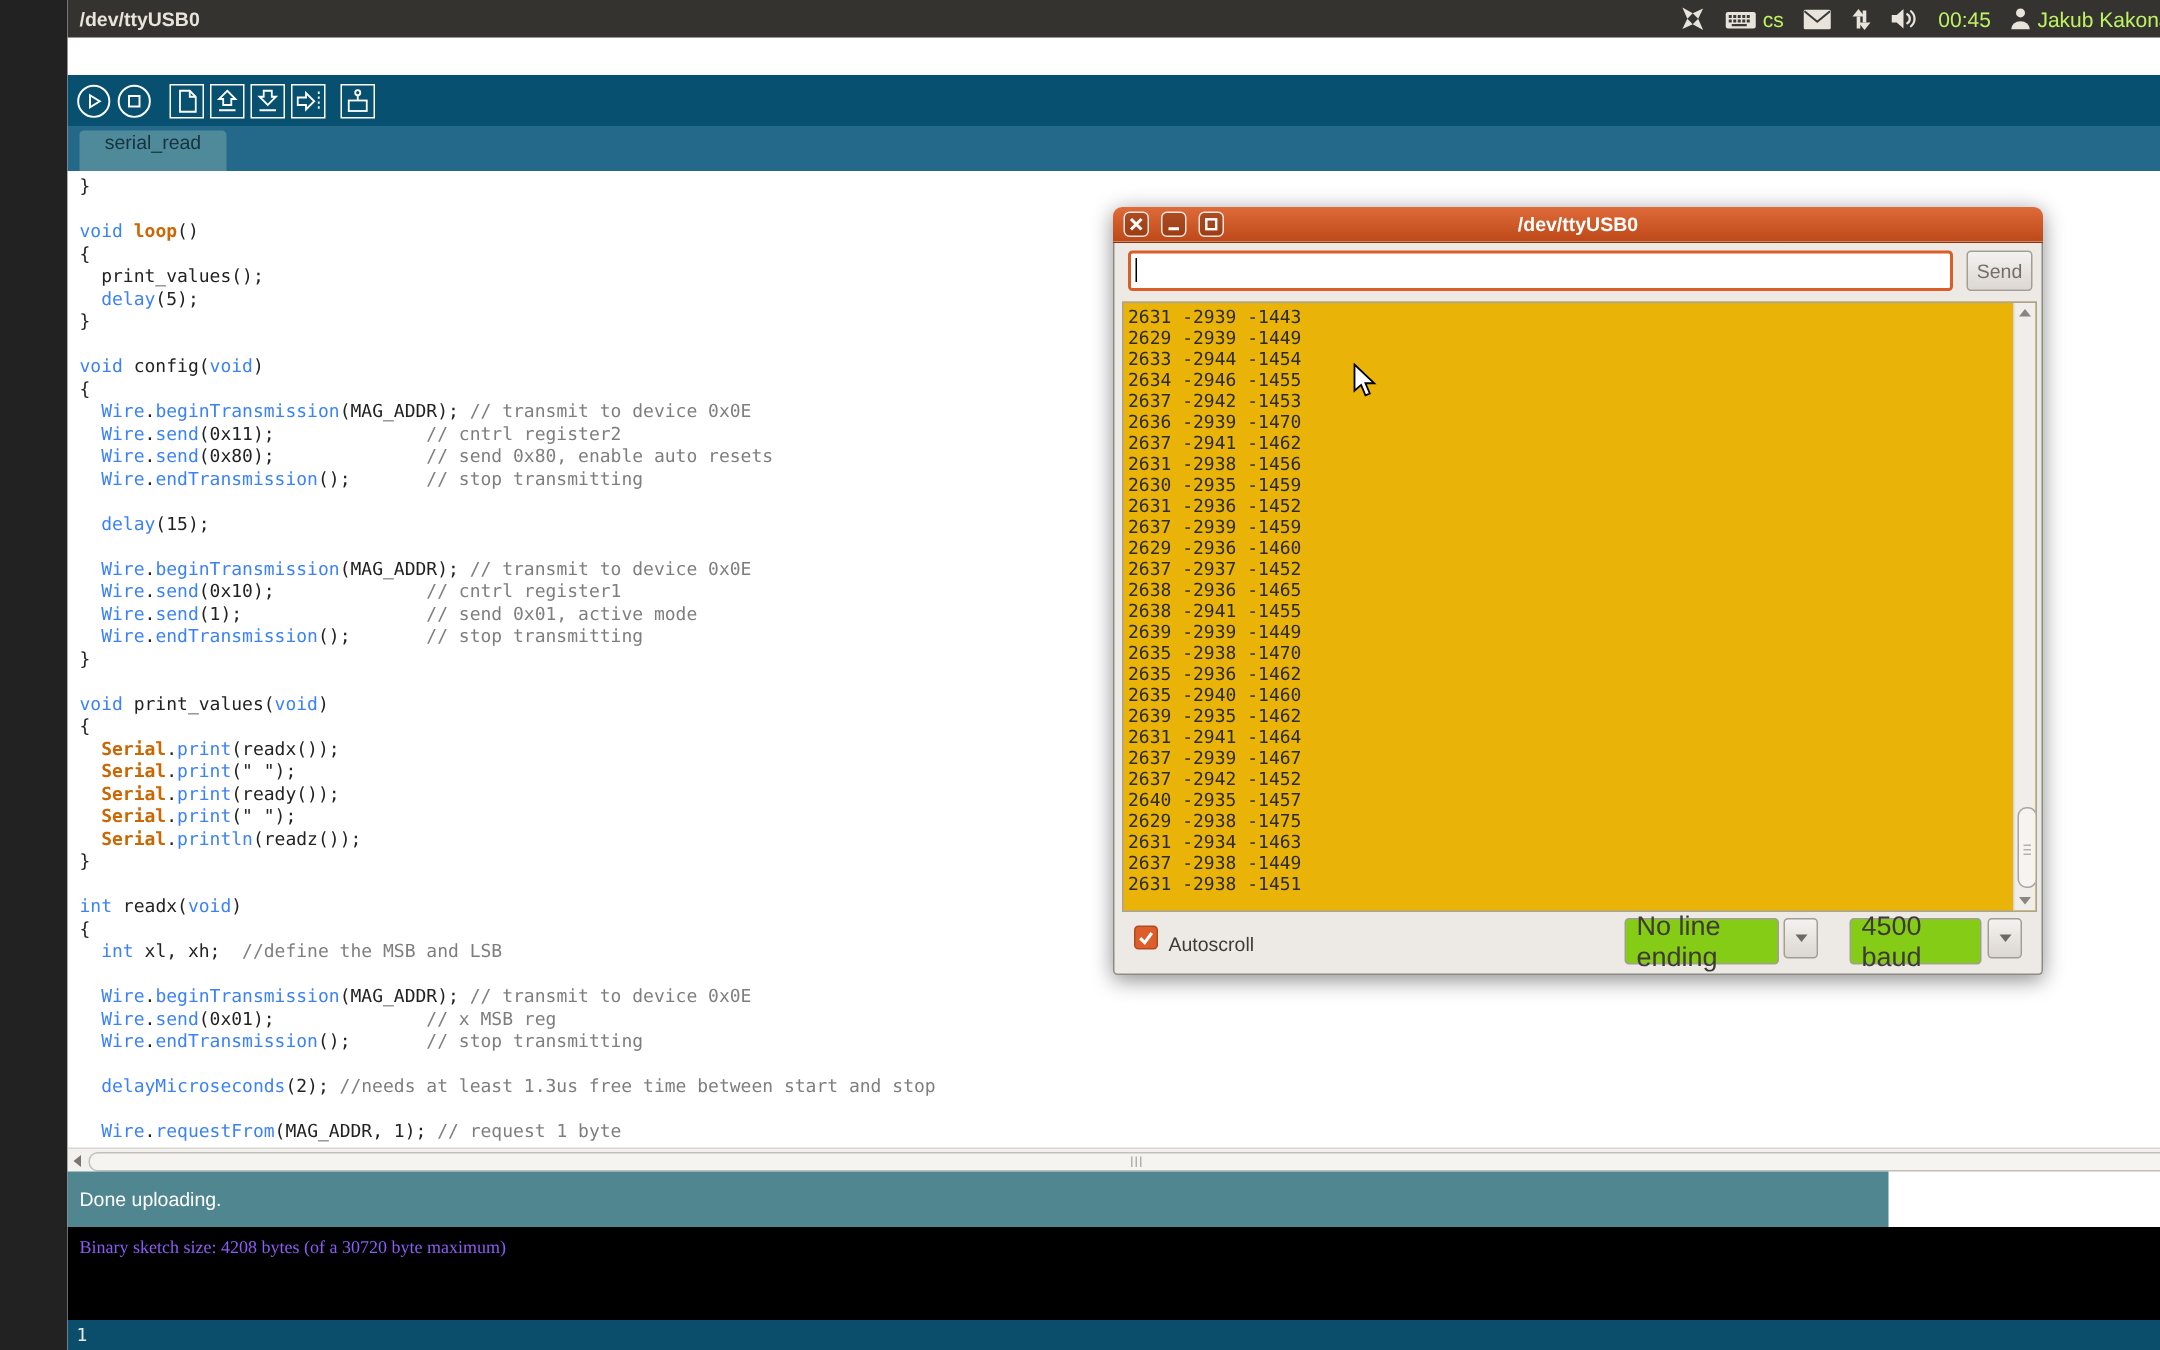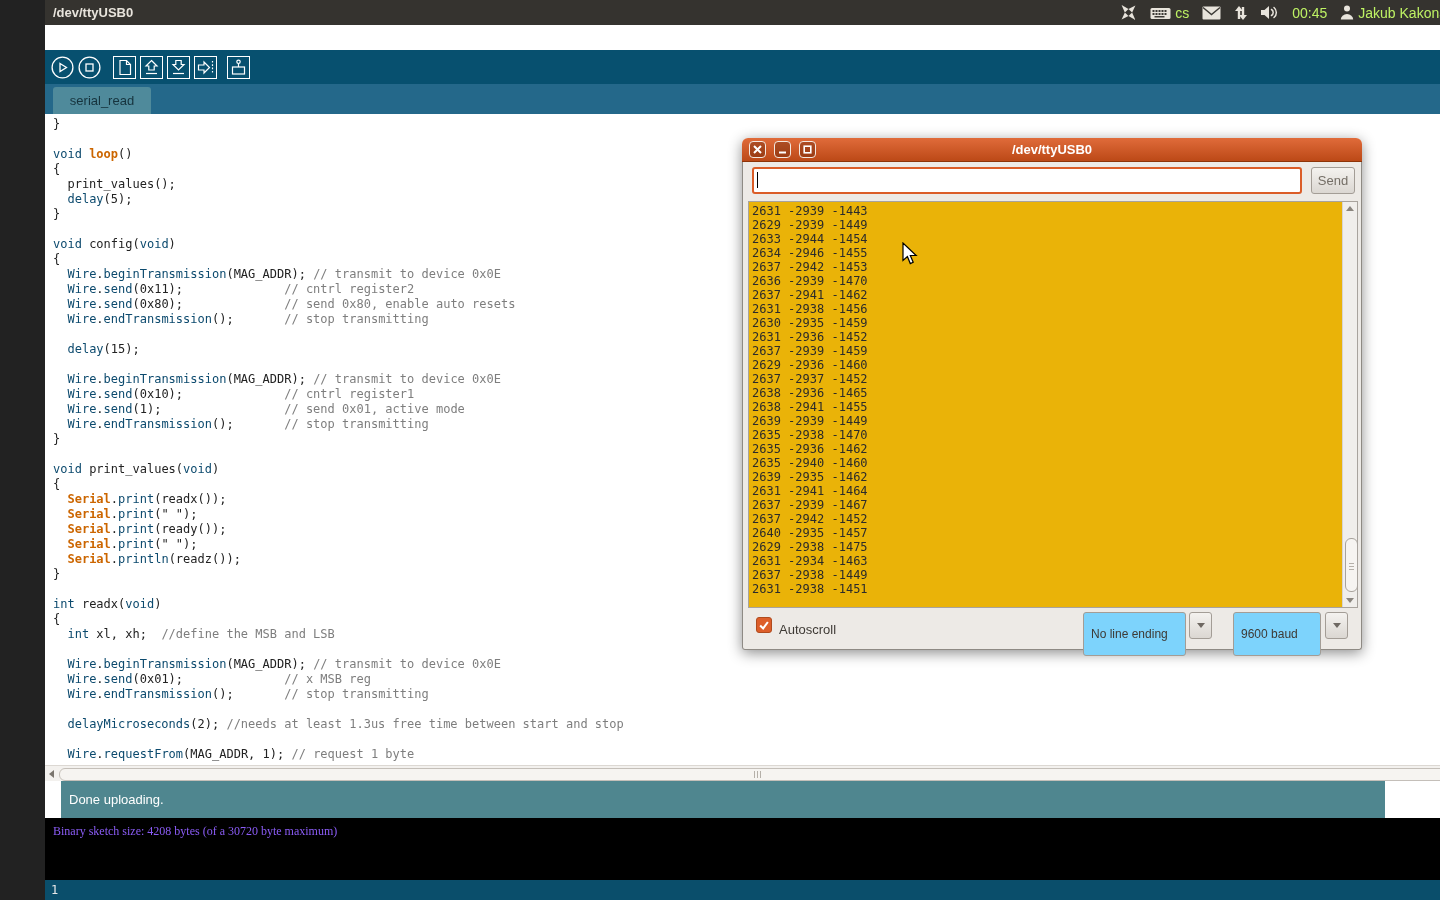--- a/index.html
+++ b/index.html
@@ -19,45 +19,45 @@
   
   .toolbar{position:absolute;left:0;top:50px;width:1440px;height:34px;background:#07506F;
            display:flex;align-items:center;}
   .tbtn{width:23px;height:23px;margin-left:4px;display:flex;align-items:center;justify-content:center;box-sizing:border-box;}
   .tbtn.first{margin-left:6px;}
   .tbtn.sq{border:1px solid #fff;}
   .gap1{margin-left:12px;} .gap2{margin-left:10px;}
   
   .tabbar{position:absolute;left:0;top:84px;width:1440px;height:30px;background:#24688A;}
   .tab{position:absolute;left:8px;top:3px;height:27px;width:98px;background:#4F8A9B;
-       border-radius:3px 3px 0 0;display:flex;align-items:center;justify-content:center;
+       border-radius:3px 3px 0 0;display:flex;justify-content:center;
        color:#16333D;font-size:13px;}
   .tab-nav{position:absolute;right:13px;top:3px;width:23px;height:23px;border:1px solid #fff;
            box-sizing:border-box;display:flex;align-items:center;justify-content:center;}
   
   .editor{position:absolute;left:0;top:114px;width:1425px;height:651px;background:#fff;overflow:hidden;}
   .code{font-family:"DejaVu Sans Mono",monospace;font-size:12px;line-height:15px;white-space:pre;
         padding:3px 0 0 8px;}
-  .tok-t{color:#222;} .tok-o{color:#0c4a6e;} .tok-b{color:#CC6600;font-weight:bold;} .tok-c{color:#7E7E7E;}
+  .tok-t{color:#222;} .tok-o{color:#3b82f6;} .tok-b{color:#CC6600;font-weight:bold;} .tok-c{color:#7E7E7E;}
   
   .vscroll{position:absolute;left:1425px;top:114px;width:15px;height:667px;background:#F3F1EE;border-left:1px solid #DCD8D3;box-sizing:border-box;}
   .hscroll{position:absolute;left:0;top:765px;width:1425px;height:16px;background:#F3F1EE;border-top:1px solid #DCD8D3;box-sizing:border-box;}
   .thumb-v{position:absolute;left:1.5px;width:11px;border:1px solid #A8A39C;border-radius:6px;background:#F6F4F1;}
   .thumb-h{position:absolute;top:2px;height:11px;border:1px solid #C4BFB9;border-radius:6px;background:#F6F4F1;}
   .grip-v{position:absolute;left:2px;right:2px;top:50%;margin-top:-4px;}
   .grip-v div{height:1px;background:#B5B0A9;margin:2px 1px;}
   .grip-h{position:absolute;top:2px;bottom:2px;left:50%;margin-left:-4px;display:flex;gap:2px;}
   .grip-h div{width:1px;background:#B5B0A9;}
   .arr{width:0;height:0;position:absolute;}
   .arr.up{border-left:4px solid transparent;border-right:4px solid transparent;border-bottom:5px solid #7A756E;}
   .arr.down{border-left:4px solid transparent;border-right:4px solid transparent;border-top:5px solid #7A756E;}
   .arr.left{border-top:4px solid transparent;border-bottom:4px solid transparent;border-right:5px solid #7A756E;}
   .arr.right{border-top:4px solid transparent;border-bottom:4px solid transparent;border-left:5px solid #7A756E;}
   
-  .statusbar{position:absolute;left:16px;top:781px;width:1324px;height:37px;background:#4F868F;
+  .statusbar{position:absolute;left:0;top:781px;width:1214px;height:37px;background:#4F868F;
              color:#fff;font-size:13px;display:flex;align-items:center;padding-left:8px;box-sizing:border-box;}
   .console{position:absolute;left:0;top:818px;width:1440px;height:62px;background:#000;color:#8b5cf6;
            font-family:Liberation Serif, serif;font-size:12px;}
   .console pre{margin:6px 0 0 8px;font-family:inherit;}
   .linebar{position:absolute;left:0;top:880px;width:1440px;height:20px;background:#0A4E6B;color:#E8E8E8;
            font-family:"DejaVu Sans Mono",monospace;font-size:12px;display:flex;align-items:center;padding-left:6px;box-sizing:border-box;}
   
   .sm{position:absolute;left:697px;top:138px;width:620px;height:512px;box-shadow:0 3px 14px rgba(0,0,0,.45);
       border-radius:6px 6px 3px 3px;}
   .sm-title{position:absolute;left:0;top:0;width:620px;height:24px;border-radius:6px 6px 0 0;
@@ -76,22 +76,22 @@
   .sm-text{position:absolute;left:5px;top:39px;width:610px;height:407px;background:#eab308;
            border:1px solid #A8A39D;box-sizing:border-box;overflow:hidden;}
   .sm-lines{position:absolute;left:3px;top:2px;font-family:"DejaVu Sans Mono",monospace;font-size:12px;
             line-height:14px;color:#2B2B2B;white-space:pre;}
   .sm-scroll{position:absolute;right:0;top:0;width:15px;height:405px;background:#F0EEEB;border-left:1px solid #D8D4CF;box-sizing:border-box;}
   .sm-thumb{position:absolute;left:1.5px;width:11px;border:1px solid #A8A39C;border-radius:6px;background:#F6F4F1;}
   .sm-bottom{position:absolute;left:0;top:446px;width:620px;height:42px;}
   .cbx{position:absolute;left:13px;top:9px;width:16px;height:16px;background:#DD5E2A;border:1px solid #AF4B1E;
        border-radius:3px;display:flex;align-items:center;justify-content:center;box-sizing:border-box;}
   .cbx-label{position:absolute;left:36px;top:0;height:42px;display:flex;align-items:center;color:#3E3A35;font-size:13px;}
-  .combo-text{position:absolute;top:4px;height:44px;background:#7dd3fc;border:1px solid #A39D96;border-radius:3px;
-              box-sizing:border-box;display:flex;align-items:center;padding-left:7px;color:#3E3A35;font-size:12px;}
+  .combo-text{position:absolute;top:4px;height:31px;background:#84cc16;border:1px solid #A39D96;border-radius:3px;
+              box-sizing:border-box;display:flex;align-items:center;padding-left:7px;color:#3E3A35;font-size:18px;}
   .combo-btn{position:absolute;top:4px;width:23px;height:27px;border:1px solid #A39D96;border-radius:3px;
              background:linear-gradient(#F4F2EF,#DBD7D2);box-sizing:border-box;
              display:flex;align-items:center;justify-content:center;}
   .caret{position:absolute;left:14px;top:10px;width:1px;height:16px;background:#000;}
   .cursor{position:absolute;left:857px;top:242px;z-index:50;}
 </style>
 </head>
 <body>
 
 <div class="screen">
@@ -304,21 +304,21 @@
           </svg>
         </div>
         <span class="cbx-label">Autoscroll</span>
         <div class="combo-text" style="left:340px;width:103px;">
           <span>No line ending</span>
         </div>
         <div class="combo-btn" style="left:446px;">
           <div class="arr down" style="position:static;border-top-color:#6E6862;"></div>
         </div>
         <div class="combo-text" style="left:490px;width:88px;">
-          <span>9600 baud</span>
+          <span>4500 baud</span>
         </div>
         <div class="combo-btn" style="left:582px;">
           <div class="arr down" style="position:static;border-top-color:#6E6862;"></div>
         </div>
       </div>
     </div>
   </div>
 
   <div class="cursor">
     <svg width="17" height="25" viewBox="0 0 17 25">

